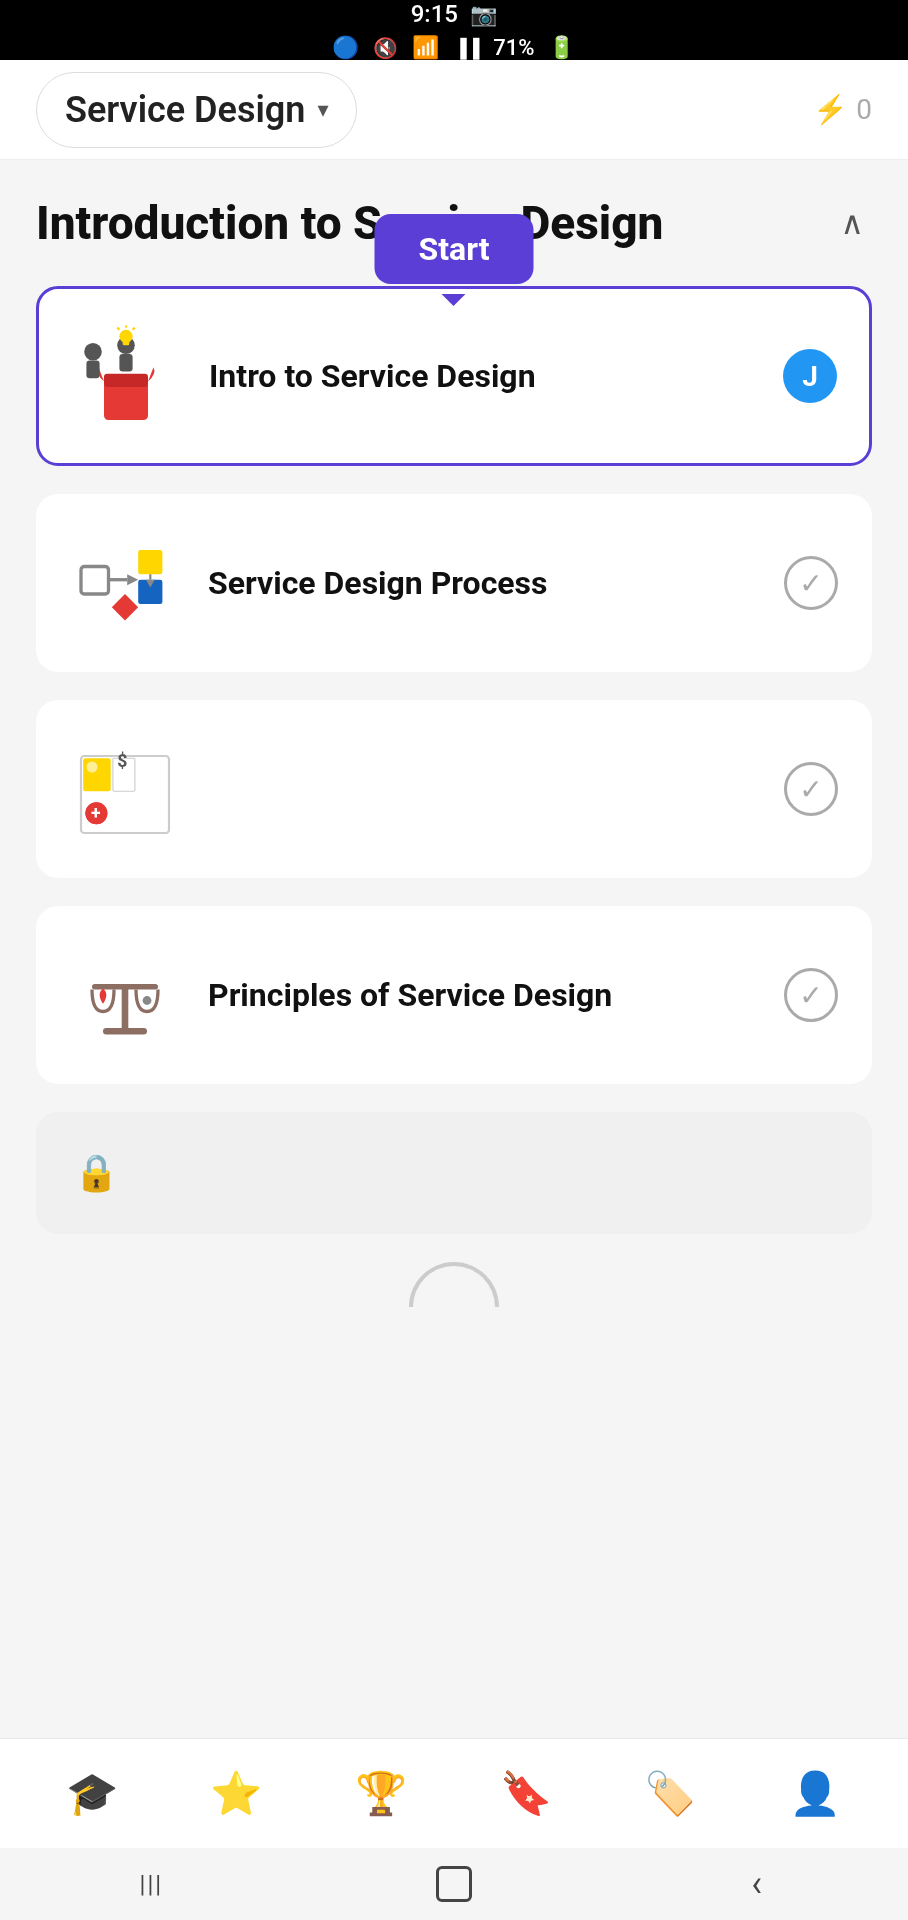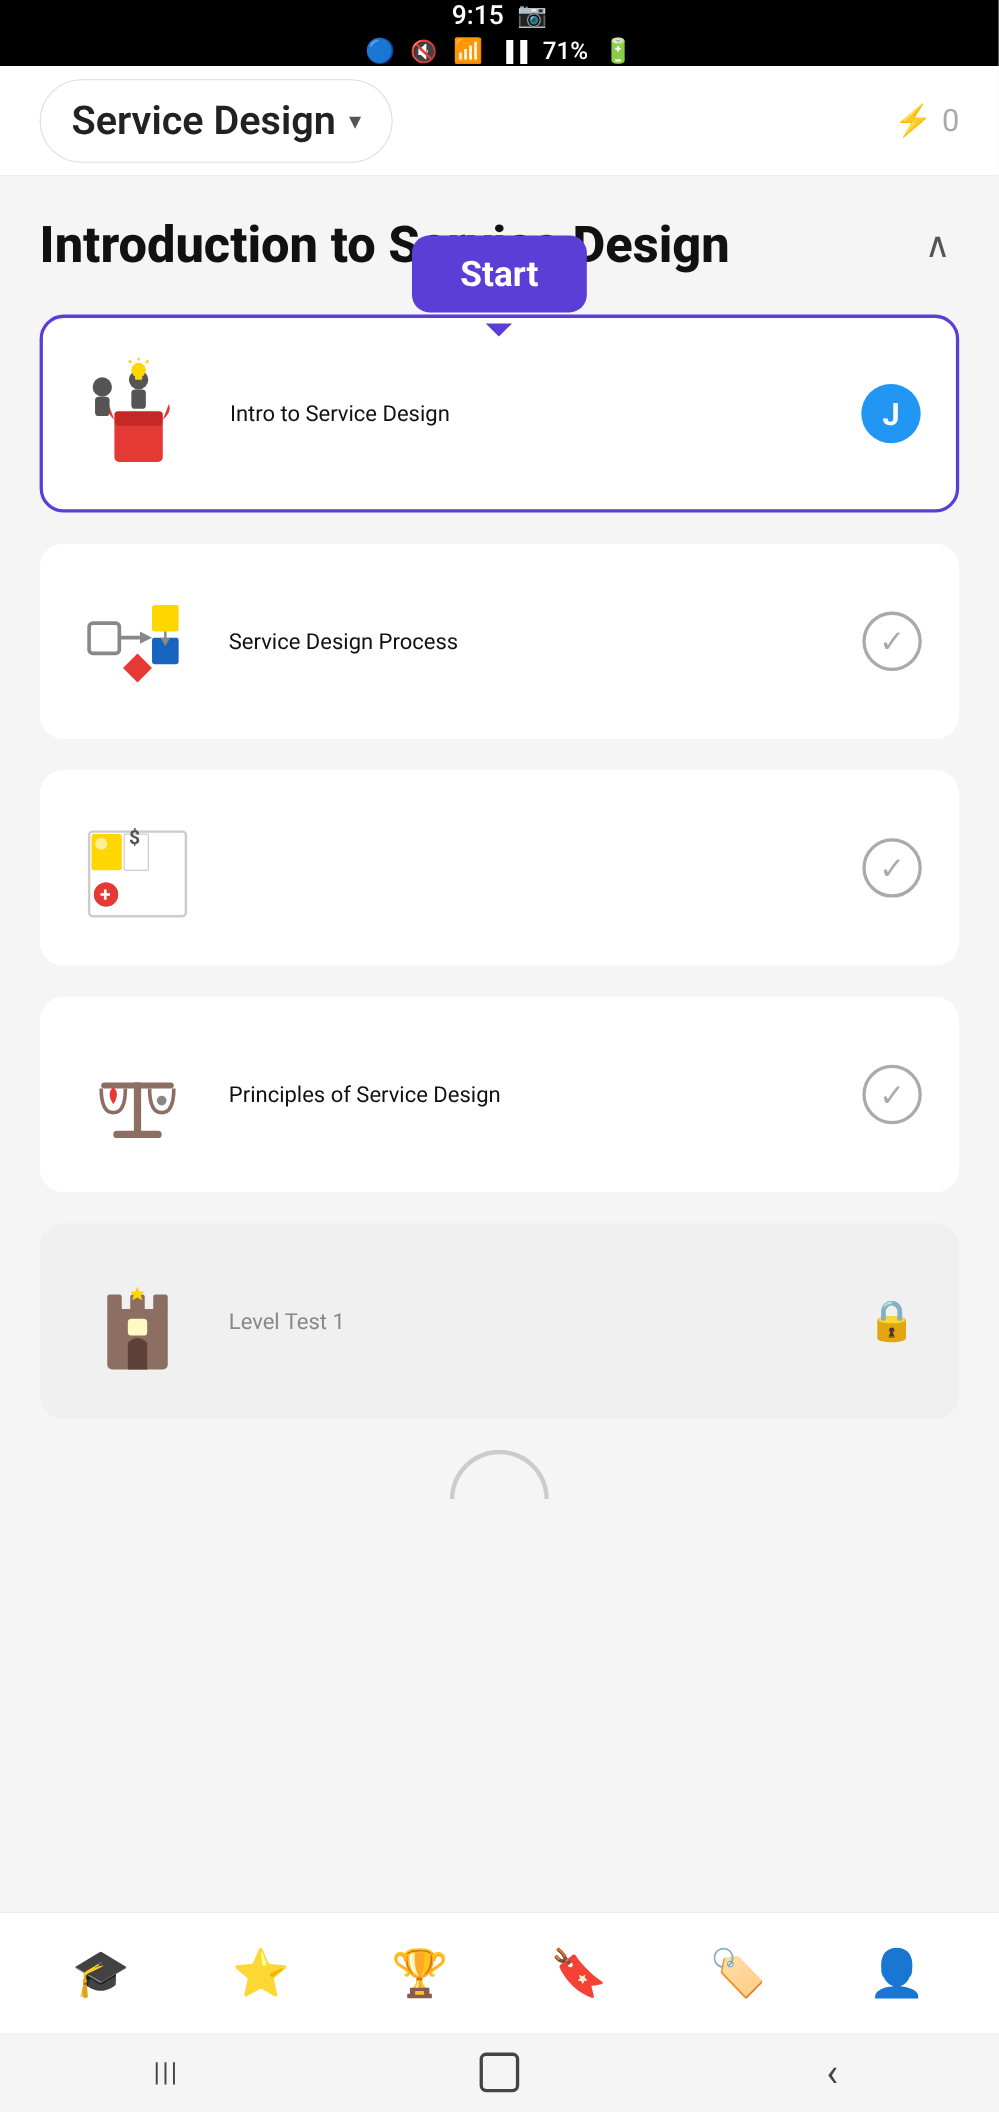--- a/index.html
+++ b/index.html
@@ -155,22 +155,22 @@
       display: flex;
       align-items: center;
       justify-content: center;
       flex-shrink: 0;
     }
     .lesson-icon svg {
       width: 100%;
       height: 100%;
     }
     .lesson-title {
-      font-size: 20px;
-      font-weight: 400;
+      font-size: 32px;
+      font-weight: 700;
       color: #111;
       text-align: right;
     }
     .lesson-status {
       flex-shrink: 0;
       width: 54px;
       height: 54px;
       display: flex;
       align-items: center;
       justify-content: center;
@@ -435,39 +435,20 @@
         <span class="lesson-title">Principles of Service Design</span>
       </div>
       <div class="lesson-status">
         <div class="check-circle checked">✓</div>
       </div>
     </div>
   </div>
 
   <div class="lesson-item-wrapper">
     <div class="lesson-card locked">
-      <div class="lesson-card-left">
-        <div class="lesson-icon">
-          <svg viewBox="0 0 100 100" xmlns="http://www.w3.org/2000/svg">
-
-            <rect x="25" y="40" width="50" height="50" rx="4" fill="#8d6e63"></rect>
-
-            <rect x="25" y="28" width="12" height="16" rx="2" fill="#8d6e63"></rect>
-            <rect x="44" y="28" width="12" height="16" rx="2" fill="#8d6e63"></rect>
-            <rect x="63" y="28" width="12" height="16" rx="2" fill="#8d6e63"></rect>
-
-            <path d="M42,90 L42,68 Q50,60 58,68 L58,90Z" fill="#5d4037"></path>
-
-            <rect x="42" y="48" width="16" height="14" rx="3" fill="#fff9c4"></rect>
-
-            <polygon points="50,36 53,43 60,43 55,48 57,55 50,51 43,55 45,48 40,43 47,43" fill="#ffd600" transform="translate(0,-20) scale(0.6) translate(33,33)"></polygon>
-          </svg>
-        </div>
-        <span class="lesson-title" style="color:#888;">Level Test 1</span>
-      </div>
       <div class="lesson-status">
         <span class="lock-icon">🔒</span>
       </div>
     </div>
   </div>
 
   <div class="partial-icon">
     <div class="partial-circle"></div>
   </div>
 </div>

